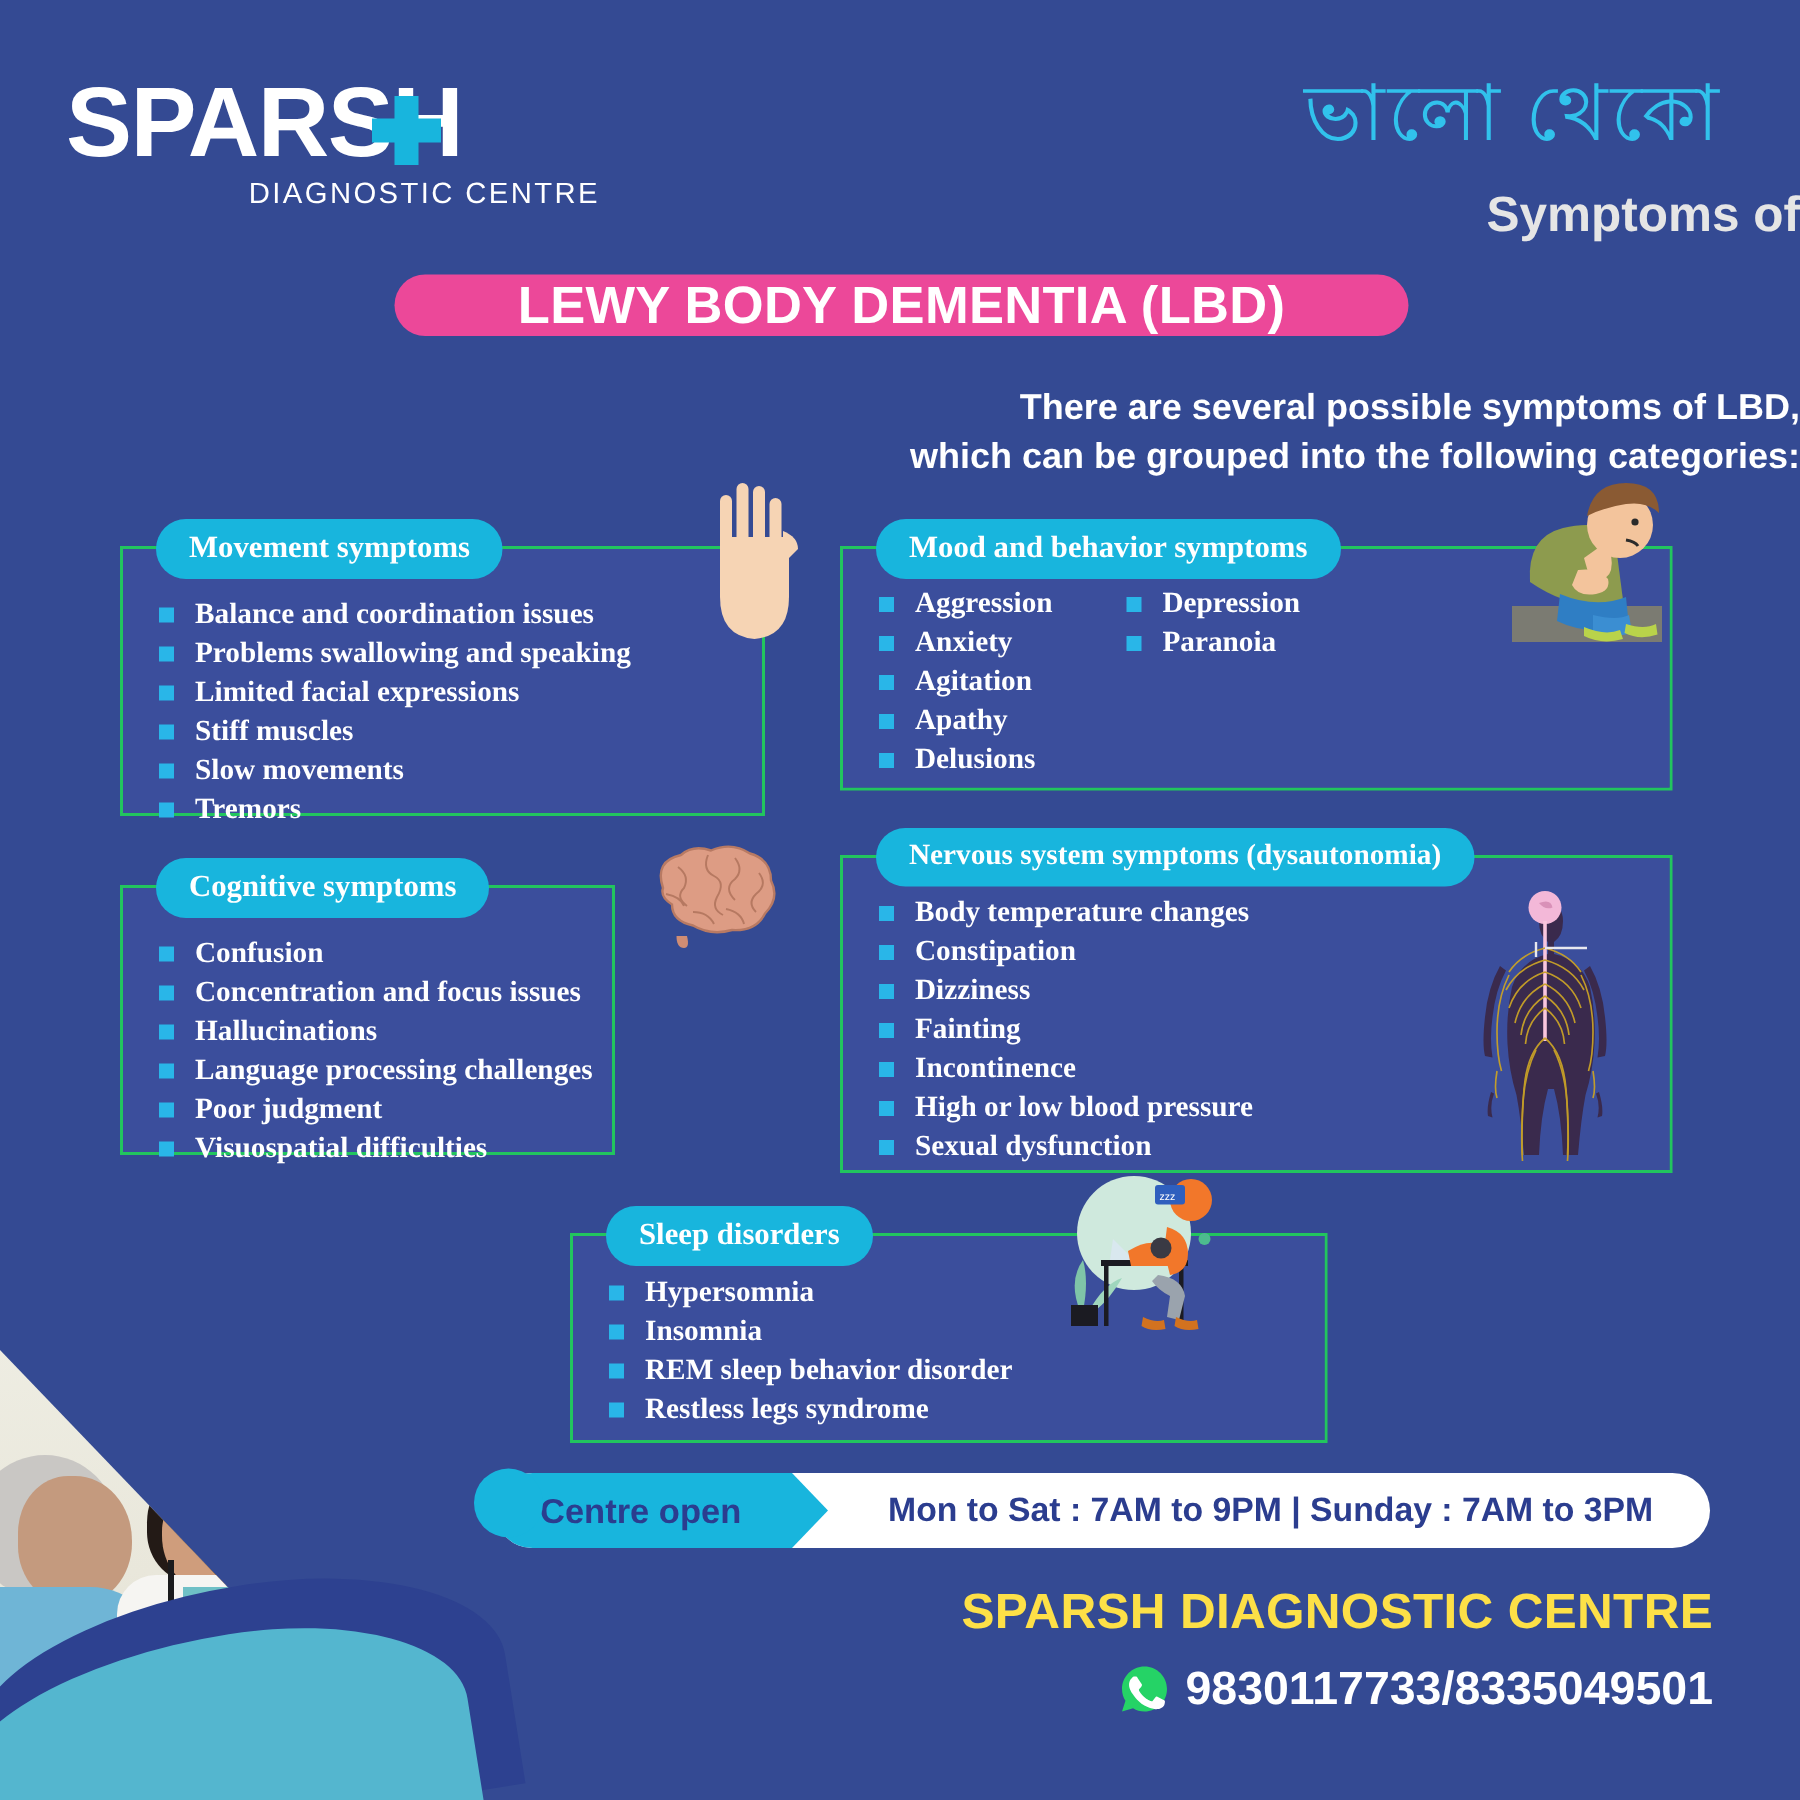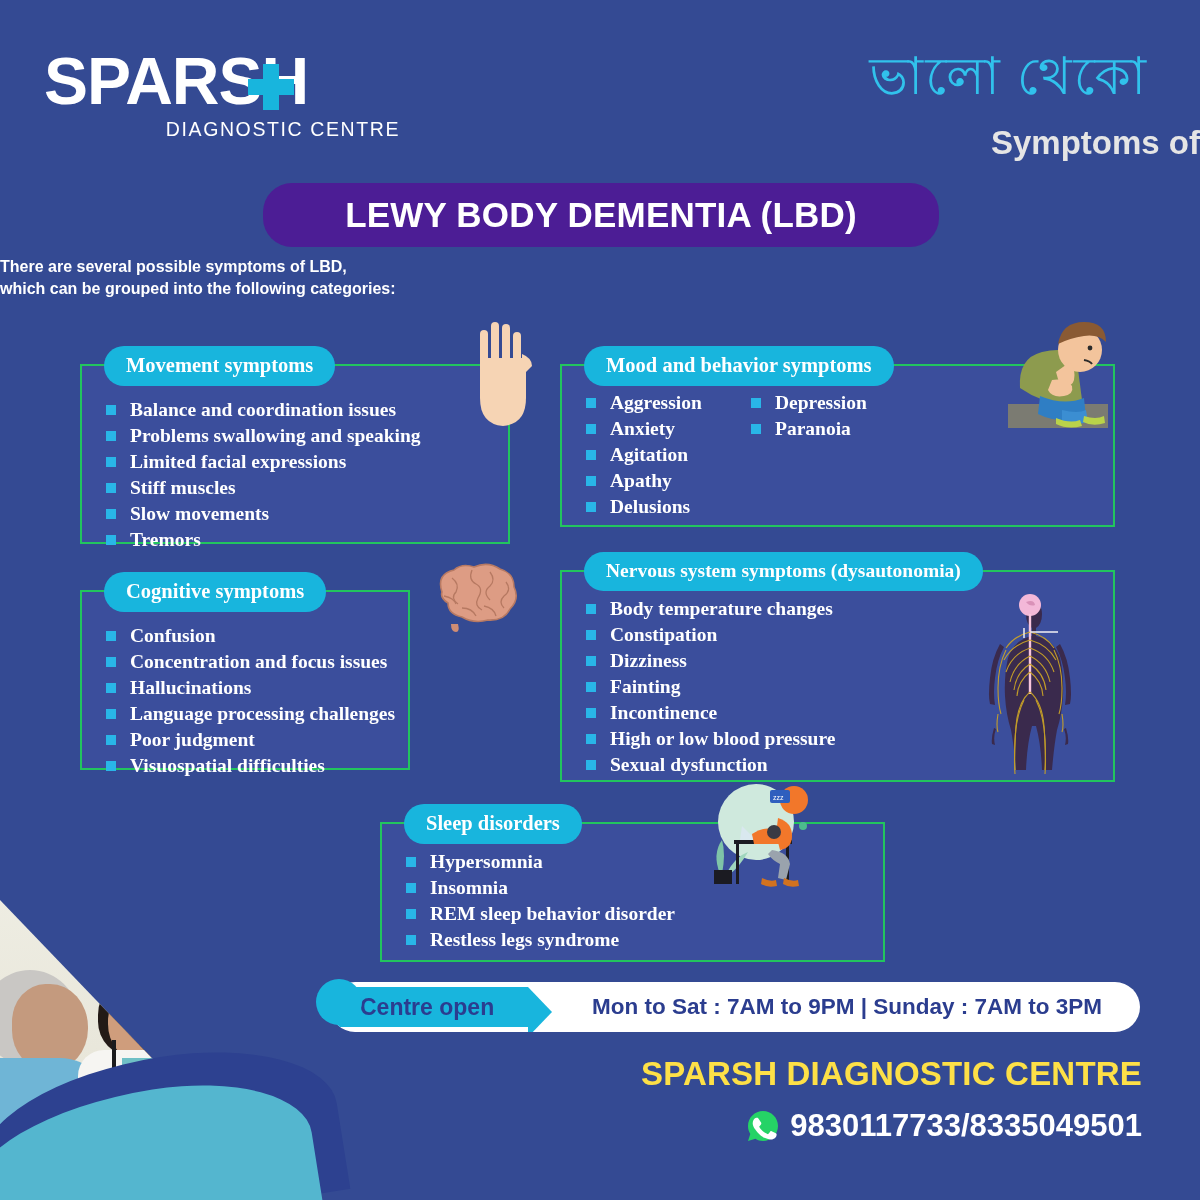--- a/index.html
+++ b/index.html
@@ -44,30 +44,30 @@
     font-family: "Liberation Serif", serif;
   }
 
   
   .title-sym {
     position: absolute; left: 0; right: 0; top: 124px;
     text-align: right; font-size: 33px; font-weight: 700; color: #e5e5e5;
   }
   .title-pill {
     position: absolute; left: 263px; top: 183px;
-    width: 676px; height: 64px; border-radius: 29px;
-    background: #4c1d95; display: flex; align-items: center; justify-content: center;
+    width: 676px; height: 41px; border-radius: 29px;
+    background: #ec4899; display: flex; align-items: center; justify-content: center;
   }
   .title-pill span {
     font-size: 35px; font-weight: 700; color: #ffffff; letter-spacing: .2px;
     white-space: nowrap;
   }
   .subtitle {
     position: absolute; left: 0; right: 0; top: 256px;
-    text-align: left; font-size: 16px; font-weight: 700; color: #ffffff;
+    text-align: right; font-size: 24px; font-weight: 700; color: #ffffff;
     line-height: 1.37;
   }
 
   
   .card { position: absolute; border: 2px solid #22c55e; font-family: Liberation Serif, serif; }
   .card-inner { position: absolute; inset: 0; background: #3b4e9c; }
   .pill {
     position: absolute; top: -20px; left: 22px;
     background: #18b5dd; color: #fff; border-radius: 22px;
     padding: 8px 22px 9px 22px;
@@ -110,21 +110,21 @@
   #ill-nerve   { left: 980px; top: 588px; width: 100px; height: 190px; }
   #ill-sleep   { left: 690px; top: 782px; width: 120px; height: 108px; }
 
   
   .hours {
     position: absolute; left: 330px; top: 982px;
     width: 810px; height: 50px; border-radius: 25px;
     background: #ffffff; overflow: hidden; display: flex; align-items: center;
   }
   .hours-tag {
-    position: relative; height: 40px; background: #18b5dd;
+    position: relative; height: 50px; background: #18b5dd;
     display: flex; align-items: center; padding: 0 34px 0 30px;
     font-size: 23px; font-weight: 700; color: #2b3d8f;
   }
   .hours-tag:after {
     content: ""; position: absolute; right: -24px; top: 0;
     border-top: 25px solid transparent; border-bottom: 25px solid transparent;
     border-left: 24px solid #18b5dd;
   }
   .hours-text {
     flex: 1; text-align: center; padding-left: 26px;

